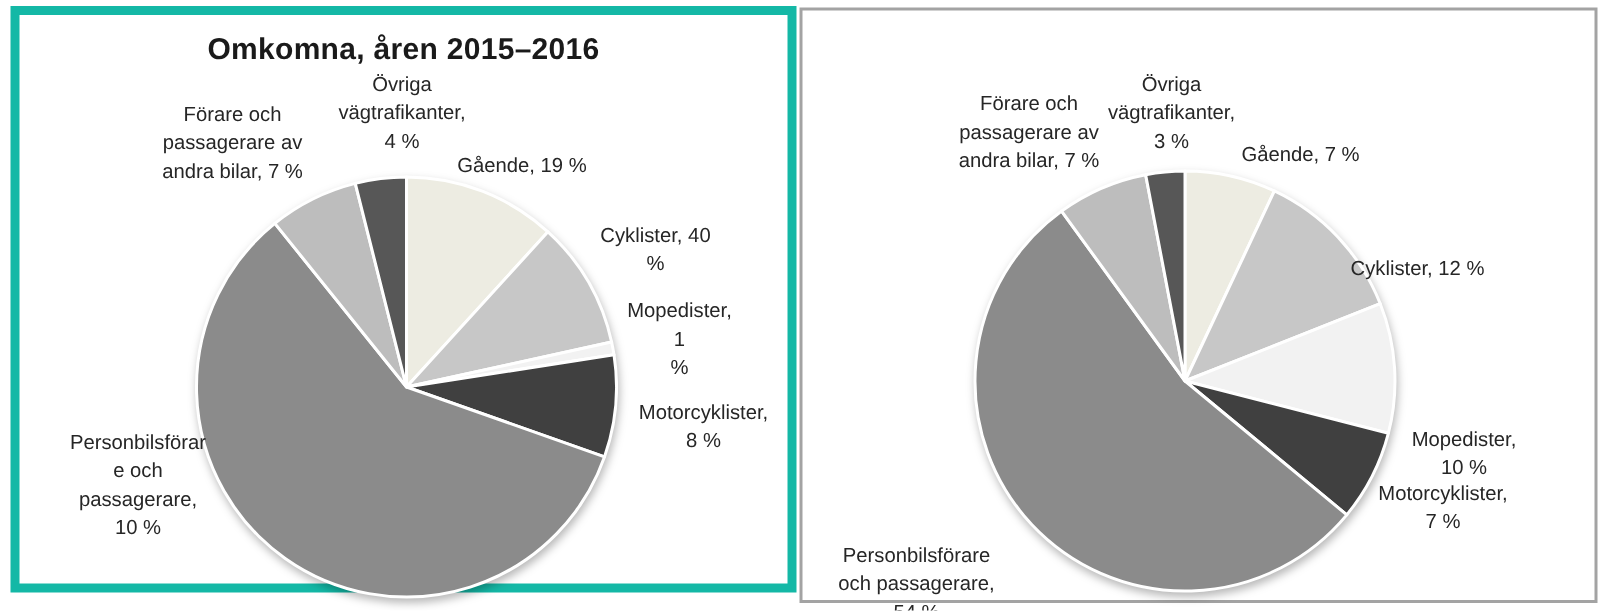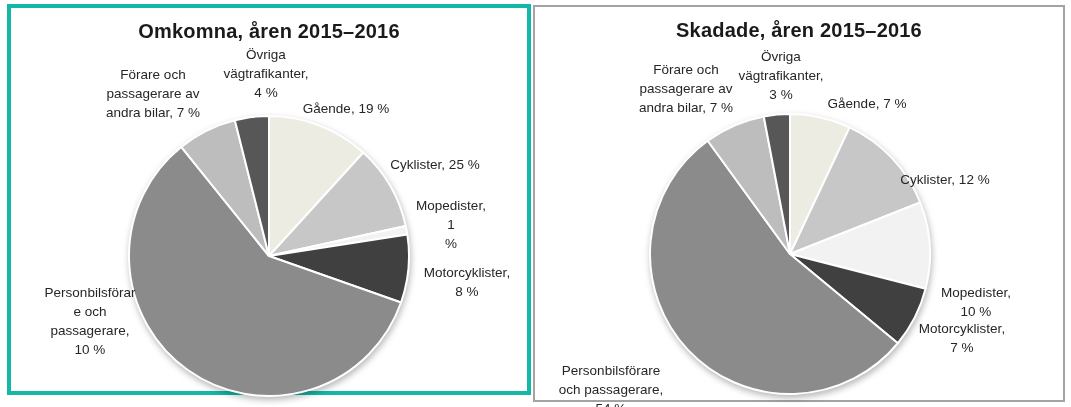--- a/index.html
+++ b/index.html
@@ -6,21 +6,21 @@
   html,body { background:#ffffff; }
   body {
     width:1071px; height:407px;
     font-family:"Liberation Sans", sans-serif;
     color:#262626;
     overflow:hidden;
   }
   .stage { position:relative; width:1071px; height:407px; background:#ffffff; }
   .panel {
     position:absolute; background:#ffffff;
-    border:4px solid #14b8a6;
+    border:6px solid #14b8a6;
   }
   .panel-left  { left:7px;  top:4px; width:524px; height:391px; }
   .panel-right { left:533px; top:5px; width:532px; height:397px; border-width:2px; border-color:#a3a3a3; }
   .chart-title {
     position:absolute; left:0; right:0; top:12px;
     text-align:center;
     font-size:20px; font-weight:bold; color:#1a1a1a;
     letter-spacing:0.2px;
     white-space:nowrap;
   }
@@ -56,33 +56,32 @@
         <path d="M 145 145 L 110.85 9.23 A 140 140 0 0 1 145.00 5.00 Z" fill="#575757" stroke="#FFFFFF" stroke-width="2" stroke-linejoin="round"></path>
       </svg>
 
     <div class="slice-label" style="left:255px; top:65px;">Övriga
 vägtrafikanter,
 4 %</div>
     <div class="slice-label" style="left:142px; top:85px;">Förare och
 passagerare av
 andra bilar, 7 %</div>
     <div class="slice-label" style="left:335px; top:100px;">Gående, 19 %</div>
-    <div class="slice-label" style="left:424px; top:156px;">Cyklister, 25 %</div>
+    <div class="slice-label" style="left:424px; top:156px;">Cyklister, 40 %</div>
     <div class="slice-label" style="left:440px; top:216px;">Mopedister, 1
 %</div>
     <div class="slice-label" style="left:456px; top:274px;">Motorcyklister,
 8 %</div>
     <div class="slice-label" style="left:79px;  top:313px;">Personbilsförar
 e och
 passagerare,
 10 %</div>
   </section>
 
   <section class="panel panel-right">
-    <h2 class="chart-title">Skadade, åren 2015–2016</h2>
     <svg class="pie-svg pie-svg-right" width="290" height="290" viewBox="0 0 290 290">
         <path d="M 145 145 L 145.00 5.00 A 140 140 0 0 1 204.61 18.32 Z" fill="#EDECE2" stroke="#FFFFFF" stroke-width="2" stroke-linejoin="round"></path>
         <path d="M 145 145 L 204.61 18.32 A 140 140 0 0 1 275.17 93.46 Z" fill="#C7C7C7" stroke="#FFFFFF" stroke-width="2" stroke-linejoin="round"></path>
         <path d="M 145 145 L 275.17 93.46 A 140 140 0 0 1 280.60 179.82 Z" fill="#F2F2F2" stroke="#FFFFFF" stroke-width="2" stroke-linejoin="round"></path>
         <path d="M 145 145 L 280.60 179.82 A 140 140 0 0 1 252.87 234.24 Z" fill="#404040" stroke="#FFFFFF" stroke-width="2" stroke-linejoin="round"></path>
         <path d="M 145 145 L 252.87 234.24 A 140 140 0 1 1 62.71 31.74 Z" fill="#8B8B8B" stroke="#FFFFFF" stroke-width="2" stroke-linejoin="round"></path>
         <path d="M 145 145 L 62.71 31.74 A 140 140 0 0 1 118.77 7.48 Z" fill="#BDBDBD" stroke="#FFFFFF" stroke-width="2" stroke-linejoin="round"></path>
         <path d="M 145 145 L 118.77 7.48 A 140 140 0 0 1 145.00 5.00 Z" fill="#575757" stroke="#FFFFFF" stroke-width="2" stroke-linejoin="round"></path>
       </svg>
 

